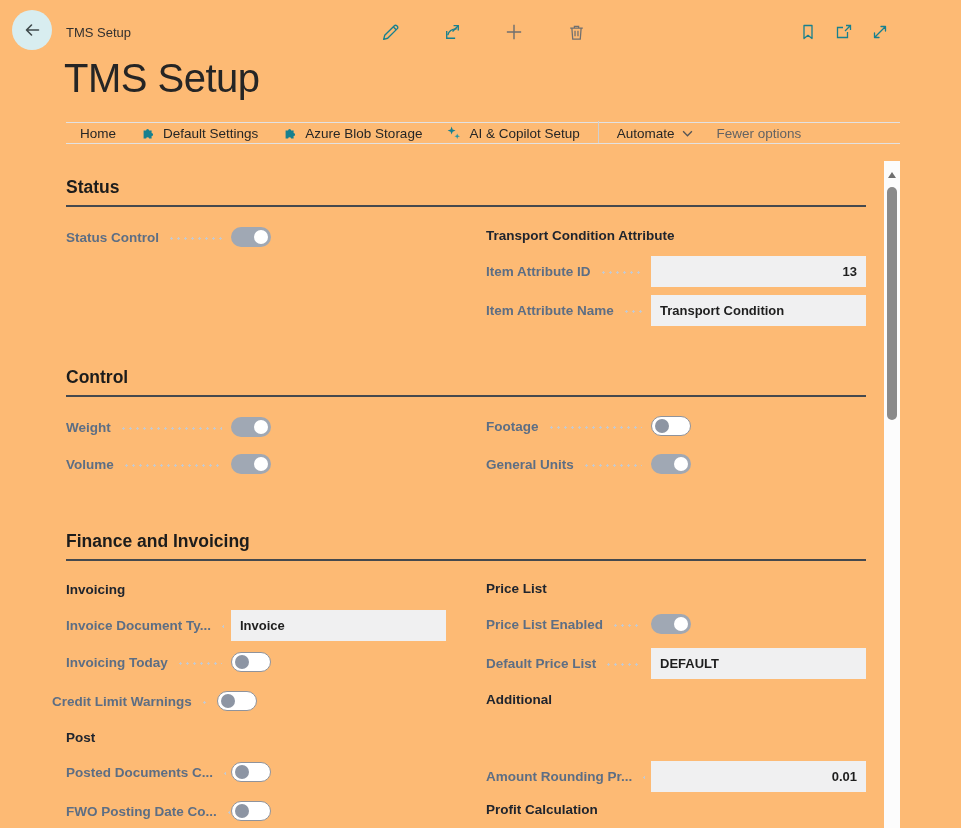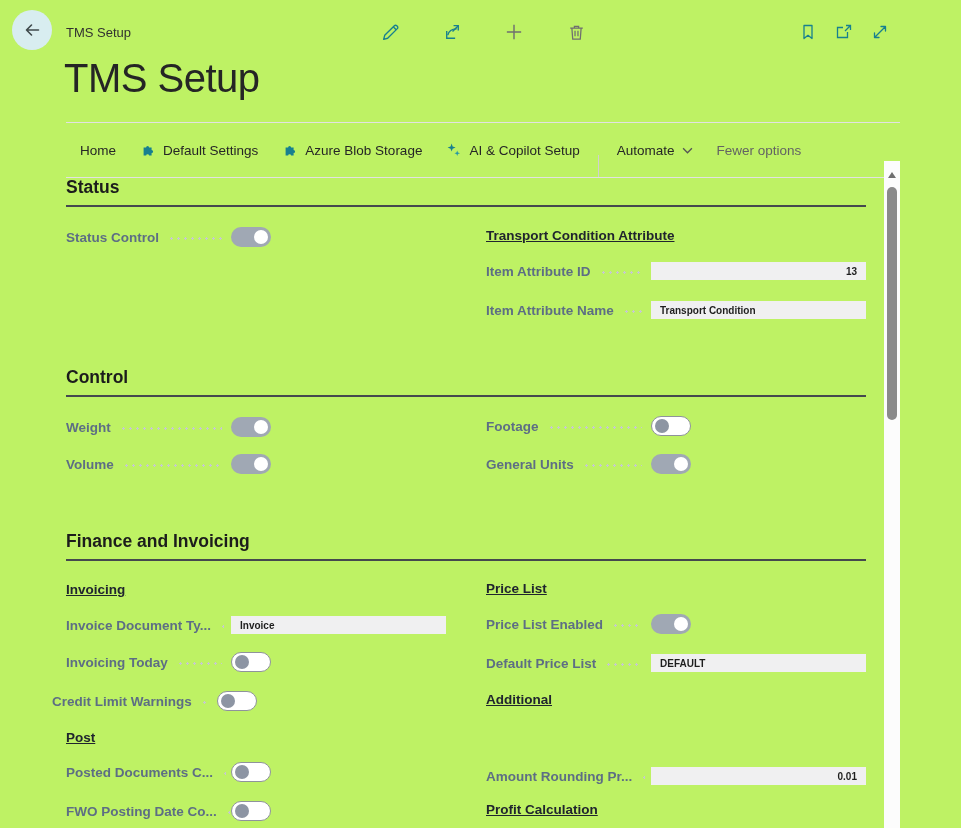--- a/index.html
+++ b/index.html
@@ -10,54 +10,54 @@
     --group-ink:#20252E;
     --field-bg:#F0F0F1;
     --toggle-on:#A0A8B4;
     --toggle-knob-off:#8D95A3;
     --gray-icon:#6B6B6B;
     --menu-border:#E2E2E2;
     --rule:#45494E;
   }
   *{margin:0;padding:0;box-sizing:border-box;}
   body{width:961px;height:828px;background:#fff;font-family:"Liberation Sans",sans-serif;overflow:hidden;}
-  .stage{position:relative;width:961px;height:828px;background:#bef264;overflow:hidden;}
+  .stage{position:relative;width:961px;height:828px;background:#fdba74;overflow:hidden;}
 
   
   .back-btn{position:absolute;left:12px;top:10px;width:40px;height:40px;border-radius:50%;background:var(--teal-light);display:flex;align-items:center;justify-content:center;cursor:pointer;}
   .caption{position:absolute;left:66px;top:25px;font-size:13px;color:#323130;}
   .tool-icons{position:absolute;left:378px;top:20px;display:flex;gap:38px;}
   .tool-icons-right{position:absolute;left:796px;top:20px;display:flex;gap:12px;}
   .icon-btn{width:24px;height:24px;display:flex;align-items:center;justify-content:center;cursor:pointer;}
 
   
   .page-title{position:absolute;left:64px;top:56px;font-size:40px;font-weight:300;color:#252525;letter-spacing:-0.5px;}
 
   
-  .menubar{position:absolute;left:66px;top:122px;width:834px;height:56px;border-top:1px solid var(--menu-border);border-bottom:1px solid var(--menu-border);display:flex;align-items:flex-end;padding-left:2px;}
+  .menubar{position:absolute;left:66px;top:122px;width:834px;height:22px;border-top:1px solid var(--menu-border);border-bottom:1px solid var(--menu-border);display:flex;align-items:flex-end;padding-left:2px;}
   .menu-item{display:flex;align-items:center;gap:7px;padding:0 12px;height:100%;font-size:13.5px;color:#262626;cursor:pointer;white-space:nowrap;}
   .menu-item.dim{color:#636363;}
   .menu-divider{width:1px;height:22px;background:#D0D0D0;margin:0 6px;}
 
   
   .section-h{position:absolute;left:66px;width:800px;border-bottom:2px solid var(--rule);padding-bottom:7px;font-size:17.5px;font-weight:600;color:#1C1C1C;}
-  .group-h{position:absolute;height:20px;line-height:20px;font-size:13.5px;font-weight:bold;color:var(--group-ink);text-decoration:underline;}
+  .group-h{position:absolute;height:20px;line-height:20px;font-size:13.5px;font-weight:bold;color:var(--group-ink);}
 
   .row{position:absolute;width:380px;height:28px;display:flex;align-items:center;font-weight:bold;}
   .lblarea{width:165px;flex:none;display:flex;align-items:center;overflow:hidden;}
   .lbl{font-size:13.5px;color:var(--label);white-space:nowrap;}
   .leader{flex:1;height:3px;margin:3px 9px 0 9px;background-image:radial-gradient(circle,#C6C9CE 1.1px,transparent 1.4px);background-size:7px 3px;background-repeat:repeat-x;min-width:4px;}
 
   .toggle{width:40px;height:20px;border-radius:10px;position:relative;flex:none;cursor:pointer;}
   .toggle.on{background:var(--toggle-on);}
   .toggle.on::after{content:"";position:absolute;right:3px;top:3px;width:14px;height:14px;border-radius:50%;background:#fff;}
   .toggle.off{background:#fff;border:1px solid #8F939C;}
   .toggle.off::after{content:"";position:absolute;left:3px;top:2px;width:14px;height:14px;border-radius:50%;background:var(--toggle-knob-off);}
 
-  .field{width:215px;height:18px;background:var(--field-bg);display:flex;align-items:center;padding:0 9px;font-size:10px;color:var(--ink);flex:none;cursor:text;}
+  .field{width:215px;height:31px;background:var(--field-bg);display:flex;align-items:center;padding:0 9px;font-size:13px;color:var(--ink);flex:none;cursor:text;}
   .field.right{justify-content:flex-end;}
 
   
   .scrollbar{position:absolute;left:884px;top:161px;width:16px;height:667px;background:#FCFCFC;}
   .scroll-up{position:absolute;left:4px;top:11px;width:0;height:0;border-left:4px solid transparent;border-right:4px solid transparent;border-bottom:6px solid #6F6F6F;cursor:pointer;}
   .scroll-thumb{position:absolute;left:3px;top:26px;width:10px;height:233px;border-radius:5px;background:#8A8A8A;cursor:grab;}
 
   svg{display:block;}
 </style>
 </head>

